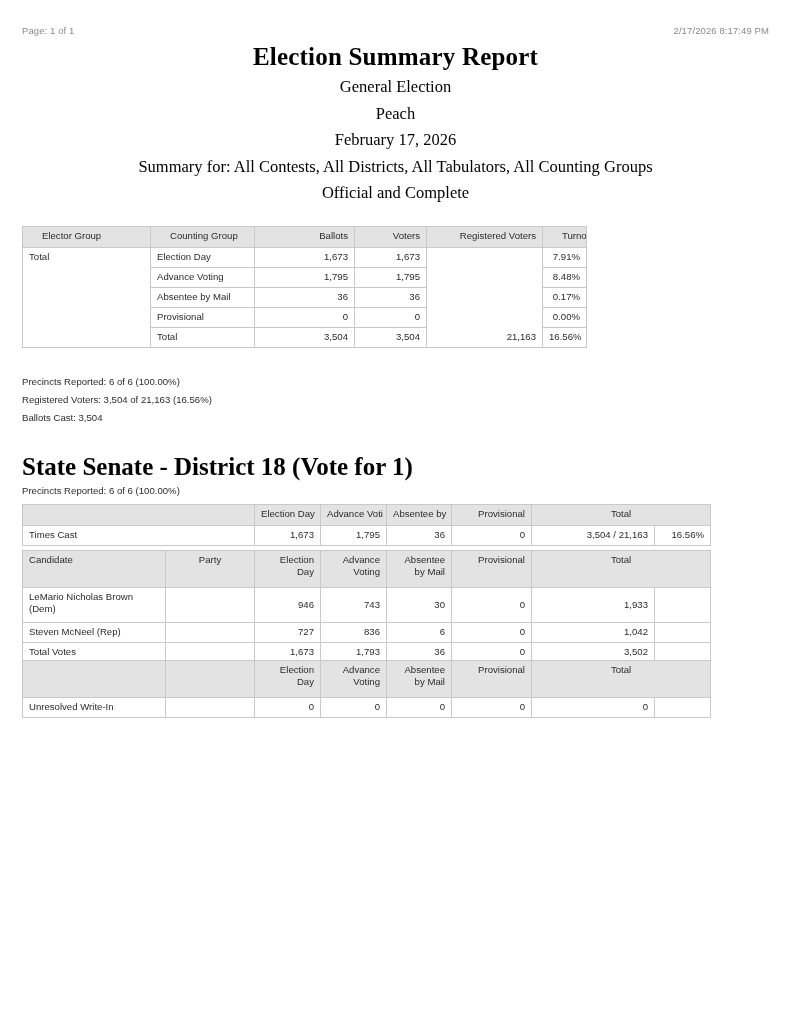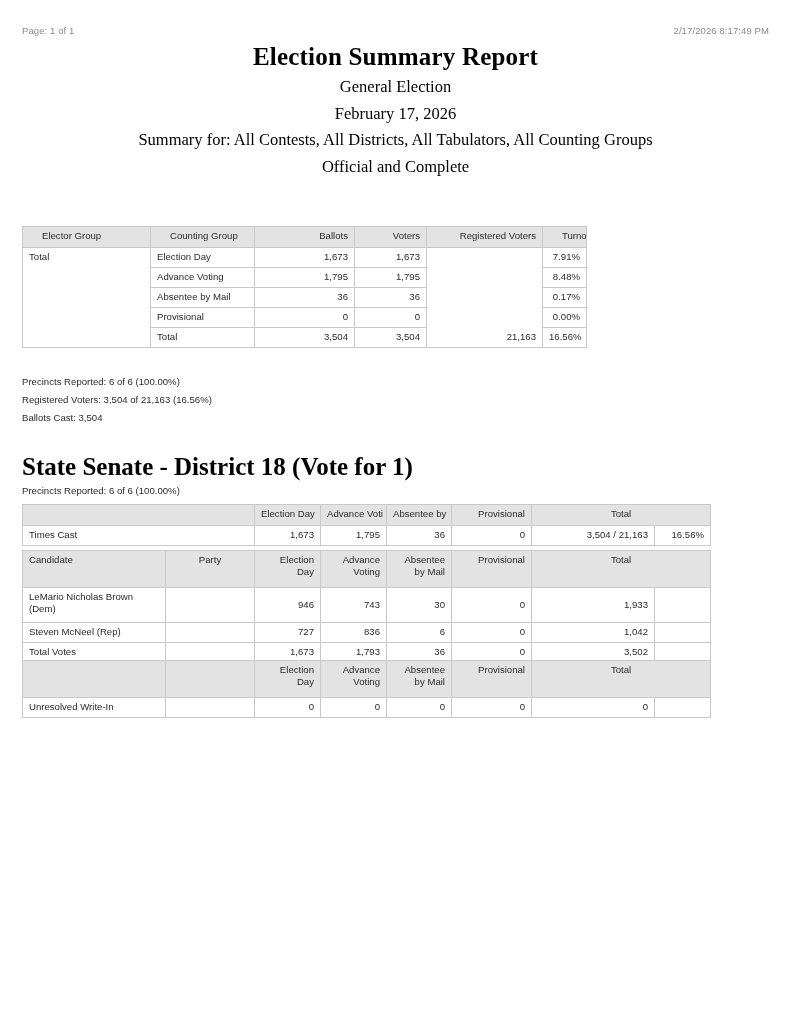--- a/index.html
+++ b/index.html
@@ -151,20 +151,21 @@
 </style>
 </head>
 <body>
 
 <div class="page-meta left">Page: 1 of 1</div>
 <div class="page-meta right">2/17/2026 8:17:49 PM</div>
 
 <div class="titles">
   <div class="report-title">Election Summary Report</div>
   <div class="sub-line">General Election</div>
+  <div class="sub-line">Peach</div>
   <div class="sub-line">February 17, 2026</div>
   <div class="sub-line">Summary for: All Contests, All Districts, All Tabulators, All Counting Groups</div>
   <div class="sub-line">Official and Complete</div>
 </div>
 
 <table class="rpt" id="tbl-summary">
   <colgroup>
     <col style="width:128px">
     <col style="width:104px">
     <col style="width:100px">

